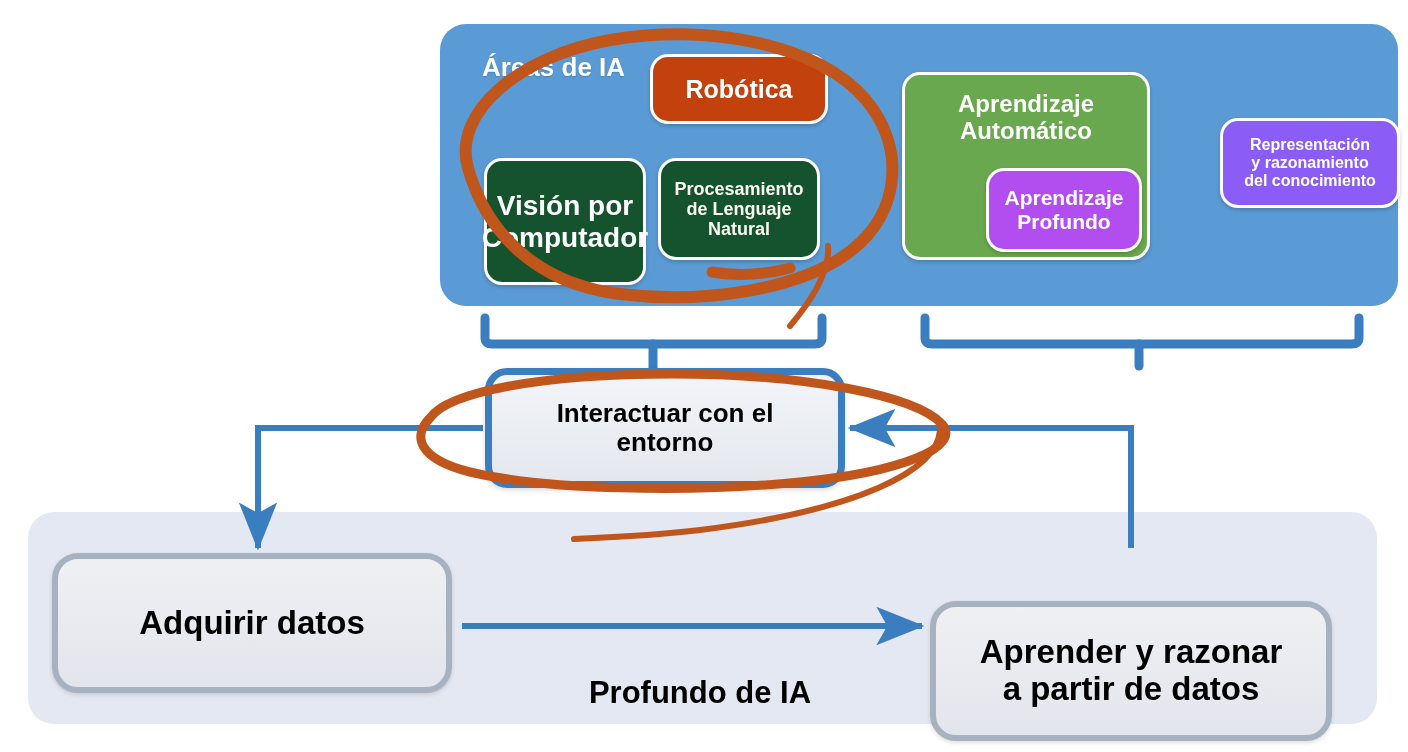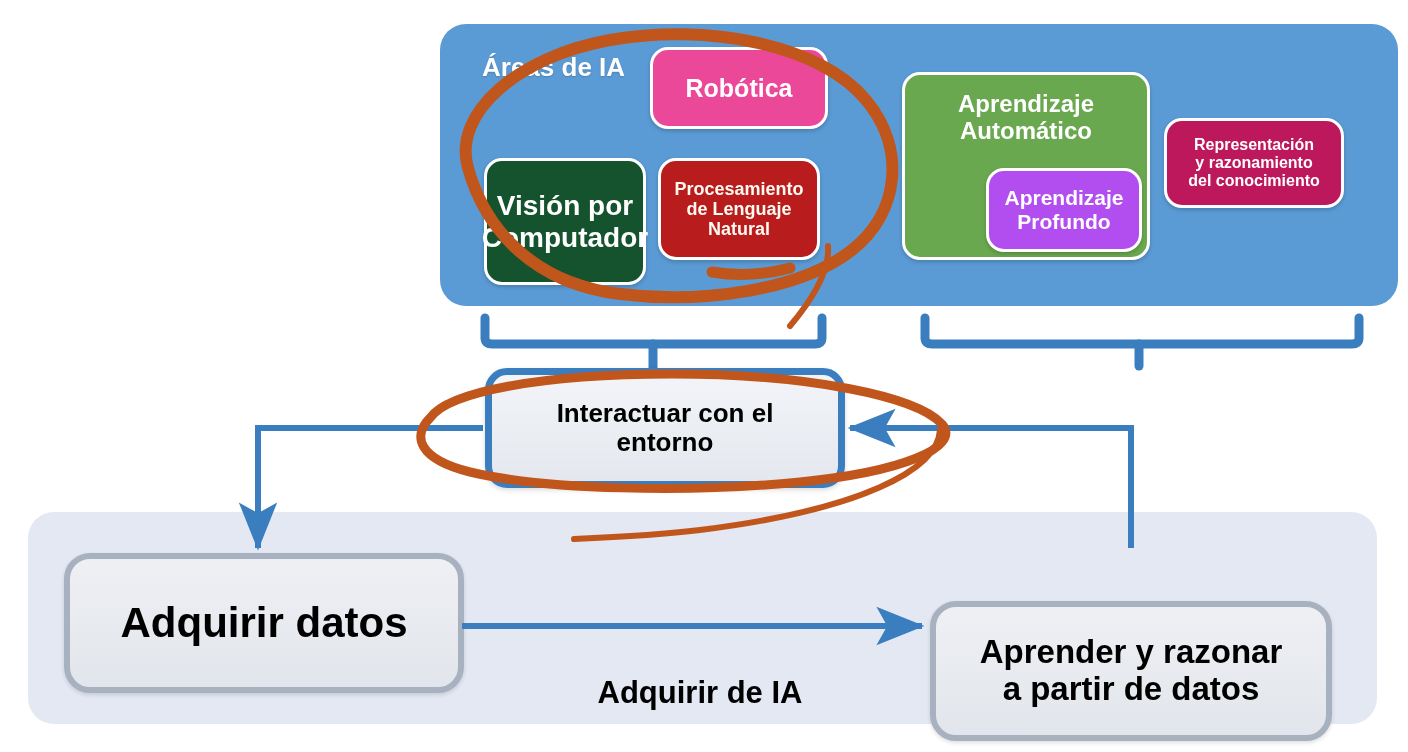--- a/index.html
+++ b/index.html
@@ -54,57 +54,57 @@
 
   .chip {
     border-radius: 18px;
     border: 3px solid #ffffff;
     color: #ffffff;
     z-index: 5;
     box-shadow: 0 2px 4px rgba(0,0,0,.20);
   }
 
   #chip-robotica {
-    left: 650px; top: 47px;
-    width: 178px; height: 82px;
-    background: #ec4899;
+    left: 650px; top: 54px;
+    width: 178px; height: 70px;
+    background: #c2410c;
     font-size: 25px;
   }
   #chip-vision {
     left: 484px; top: 158px;
     width: 162px; height: 127px;
     background: #14532d;
     font-size: 28px;
   }
   #chip-pln {
     left: 658px; top: 158px;
     width: 162px; height: 102px;
-    background: #b91c1c;
+    background: #14532d;
     font-size: 18px;
     color: #fdfaf1;
   }
   #chip-aprendizaje-auto {
     left: 902px; top: 72px;
     width: 248px; height: 188px;
     background: #6aa84f;
     font-size: 24px;
     align-items: flex-start;
     padding-top: 16px;
   }
   #chip-aprendizaje-prof {
     left: 986px; top: 168px;
     width: 156px; height: 84px;
     background: #b24ef0;
     font-size: 21px;
     z-index: 6;
   }
   #chip-representacion {
-    left: 1164px; top: 118px;
+    left: 1220px; top: 118px;
     width: 180px; height: 90px;
-    background: #be185d;
+    background: #8b5cf6;
     font-size: 16px;
   }
 
   
   #interactuar-box {
     left: 485px; top: 368px;
     width: 360px; height: 120px;
     background: linear-gradient(#f2f4f8, #e4e8ee);
     border: 7px solid #3a7ebf;
     border-radius: 22px;
@@ -131,23 +131,23 @@
   }
   .fn-box {
     background: linear-gradient(#eef0f4, #e2e5eb);
     border: 6px solid #a8b1bf;
     border-radius: 26px;
     color: #000000;
     z-index: 4;
     box-shadow: 0 2px 4px rgba(0,0,0,.13);
   }
   #fn-adquirir {
-    left: 64px; top: 553px;
+    left: 52px; top: 553px;
     width: 400px; height: 140px;
-    font-size: 42px;
+    font-size: 33px;
   }
   #fn-aprender {
     left: 930px; top: 553px;
     width: 402px; height: 140px;
     font-size: 33px;
     margin-top: 48px;
   }
 
   
   #connectors, #annotation {
@@ -169,21 +169,21 @@
   <div class="node" id="areas-title">Áreas de IA</div>
 
   <div class="node chip" id="chip-robotica">Robótica</div>
   <div class="node chip" id="chip-vision">Visión por<br>Computador</div>
   <div class="node chip" id="chip-pln">Procesamiento<br>de Lenguaje<br>Natural</div>
   <div class="node chip" id="chip-aprendizaje-auto">Aprendizaje<br>Automático</div>
   <div class="node chip" id="chip-aprendizaje-prof">Aprendizaje<br>Profundo</div>
   <div class="node chip" id="chip-representacion">Representación<br>y razonamiento<br>del conocimiento</div>
 
   <div class="node" id="funciones-panel"></div>
-  <div class="node" id="funciones-title">Adquirir de IA</div>
+  <div class="node" id="funciones-title">Profundo de IA</div>
 
   <div class="node fn-box" id="fn-adquirir">Adquirir datos</div>
   <div class="node fn-box" id="fn-aprender">Aprender y razonar<br>a partir de datos</div>
 
   <div class="node" id="interactuar-box">Interactuar con el<br>entorno</div>
 
   <svg id="connectors">
     <defs>
       <marker id="arrowblue" markerWidth="9" markerHeight="9" refX="7.6" refY="3.6" orient="auto" markerUnits="strokeWidth">
         <path d="M0,0.4 L8,3.6 L0,6.8 L1.8,3.6 Z" fill="#3a7ebf"></path>

